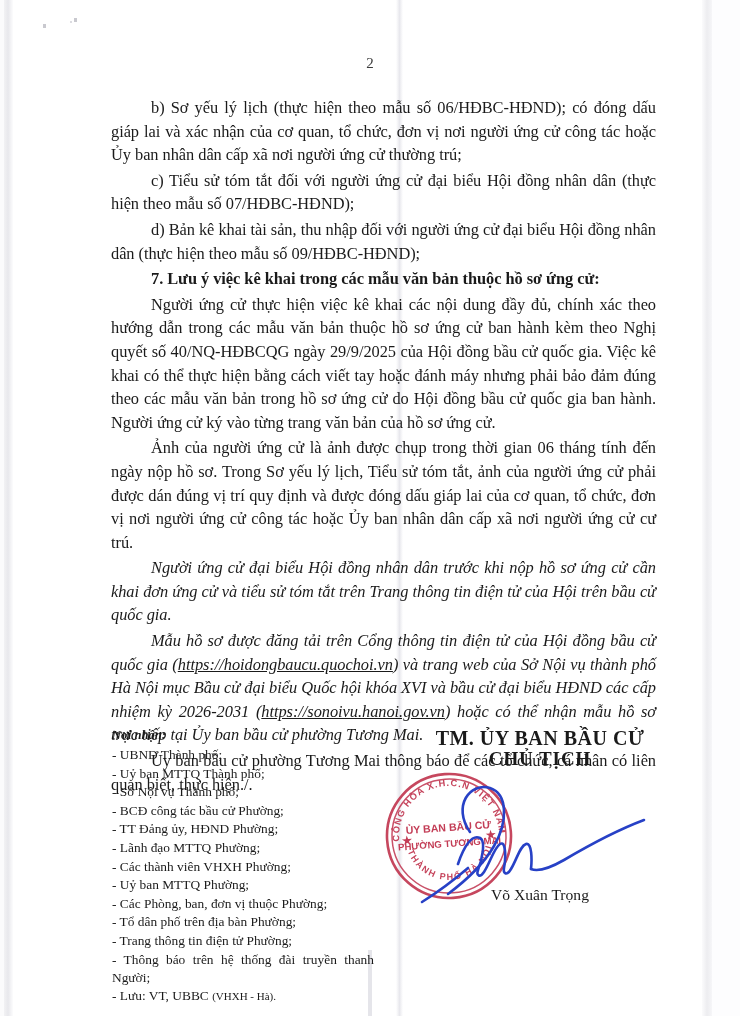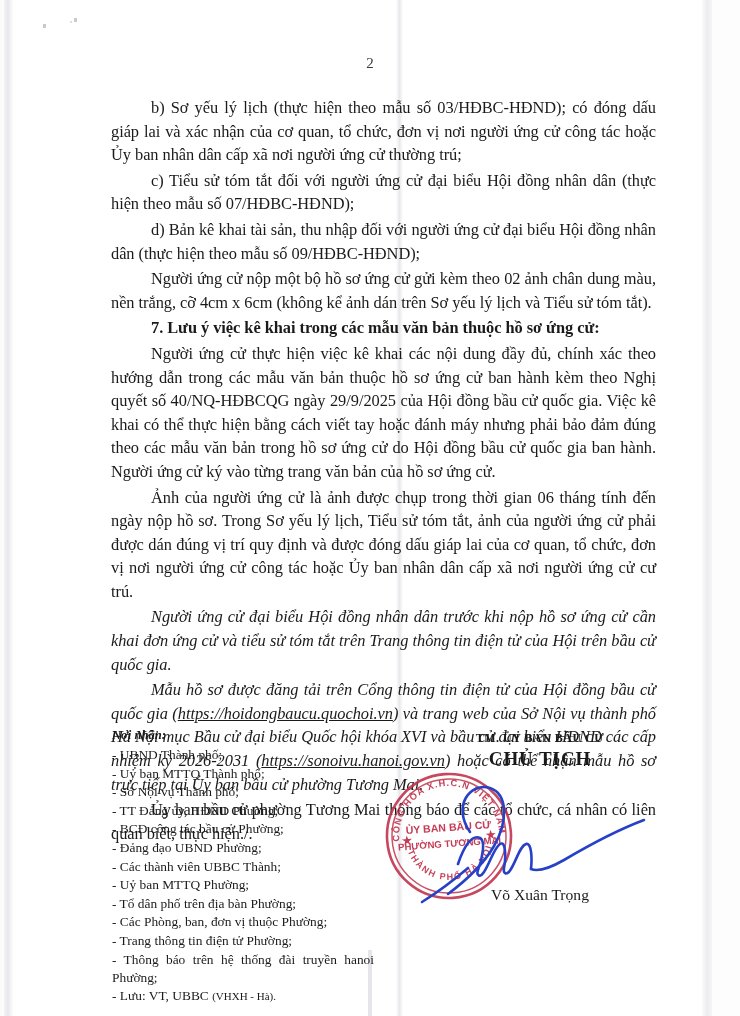--- a/index.html
+++ b/index.html
@@ -132,21 +132,21 @@
   }
 
   
   .signblock {
     position: absolute;
     left: 400px; top: 0;
     width: 280px;
     text-align: center;
   }
   .sign-line1 {
-    font-size: 12px;
+    font-size: 20px;
     font-weight: bold;
     letter-spacing: .5px;
     line-height: 20px;
     font-family: Liberation Serif, serif;
   }
   .sign-line2 {
     font-size: 19px;
     font-weight: bold;
     letter-spacing: .9px;
     line-height: 21px;
@@ -191,51 +191,50 @@
   <div class="scan-seam-low"></div>
 
   <div class="speck" style="left:43px; top:24px; width:3px; height:4px;"></div>
   <div class="speck" style="left:70px; top:21px; width:2px; height:2px; background:#dcdce1;"></div>
   <div class="speck" style="left:74px; top:18px; width:3px; height:4px;"></div>
 
   <div class="page-number">2</div>
 
   <div class="body-col">
 
-    <p>b) Sơ yếu lý lịch (thực hiện theo mẫu số 03/HĐBC-HĐND); có đóng dấu giáp lai và xác nhận của cơ quan, tổ chức, đơn vị nơi người ứng cử công tác hoặc Ủy ban nhân dân cấp xã nơi người ứng cử thường trú;</p>
+    <p>b) Sơ yếu lý lịch (thực hiện theo mẫu số 06/HĐBC-HĐND); có đóng dấu giáp lai và xác nhận của cơ quan, tổ chức, đơn vị nơi người ứng cử công tác hoặc Ủy ban nhân dân cấp xã nơi người ứng cử thường trú;</p>
     <p>c) Tiểu sử tóm tắt đối với người ứng cử đại biểu Hội đồng nhân dân (thực hiện theo mẫu số 07/HĐBC-HĐND);</p>
     <p>d) Bản kê khai tài sản, thu nhập đối với người ứng cử đại biểu Hội đồng nhân dân (thực hiện theo mẫu số 09/HĐBC-HĐND);</p>
-    <p>Người ứng cử nộp một bộ hồ sơ ứng cử gửi kèm theo 02 ảnh chân dung màu, nền trắng, cỡ 4cm x 6cm (không kể ảnh dán trên Sơ yếu lý lịch và Tiểu sử tóm tắt).</p>
     <p class="bold">7. Lưu ý việc kê khai trong các mẫu văn bản thuộc hồ sơ ứng cử:</p>
     <p>Người ứng cử thực hiện việc kê khai các nội dung đầy đủ, chính xác theo hướng dẫn trong các mẫu văn bản thuộc hồ sơ ứng cử ban hành kèm theo Nghị quyết số 40/NQ-HĐBCQG ngày 29/9/2025 của Hội đồng bầu cử quốc gia. Việc kê khai có thể thực hiện bằng cách viết tay hoặc đánh máy nhưng phải bảo đảm đúng theo các mẫu văn bản trong hồ sơ ứng cử do Hội đồng bầu cử quốc gia ban hành. Người ứng cử ký vào từng trang văn bản của hồ sơ ứng cử.</p>
     <p>Ảnh của người ứng cử là ảnh được chụp trong thời gian 06 tháng tính đến ngày nộp hồ sơ. Trong Sơ yếu lý lịch, Tiểu sử tóm tắt, ảnh của người ứng cử phải được dán đúng vị trí quy định và được đóng dấu giáp lai của cơ quan, tổ chức, đơn vị nơi người ứng cử công tác hoặc Ủy ban nhân dân cấp xã nơi người ứng cử cư trú.</p>
     <p class="ital">Người ứng cử đại biểu Hội đồng nhân dân trước khi nộp hồ sơ ứng cử cần khai đơn ứng cử và tiểu sử tóm tắt trên Trang thông tin điện tử của Hội trên bầu cử quốc gia.</p>
 
     <p class="ital"><span>Mẫu hồ sơ được đăng tải trên Cổng thông tin điện tử của Hội đồng bầu cử quốc gia (</span><span class="u">https://hoidongbaucu.quochoi.vn</span><span>) và trang web của Sở Nội vụ thành phố Hà Nội mục Bầu cử đại biểu Quốc hội khóa XVI và bầu cử đại biểu HĐND các cấp nhiệm kỳ 2026-2031 (</span><span class="u">https://sonoivu.hanoi.gov.vn</span><span>) hoặc có thể nhận mẫu hồ sơ trực tiếp tại Ủy ban bầu cử phường Tương Mai.</span></p>
 
     <p>Ủy ban bầu cử phường Tương Mai thông báo để các tổ chức, cá nhân có liên quan biết, thực hiện./.</p>
   </div>
 
   <div class="footer">
 
     <div class="recipients">
       <div class="recipients-title">Nơi nhận:</div>
       <ul>
         <li>- UBND Thành phố;</li>
         <li>- Uỷ ban MTTQ Thành phố;</li>
         <li>- Sở Nội vụ Thành phố;</li>
+        <li>- BCĐ công tác bầu cử Phường;</li>
         <li>- TT Đảng ủy, HĐND Phường;</li>
-        <li>- BCĐ công tác bầu cử Phường;</li>
-        <li>- Đảng đạo UBND Phường;</li>
-        <li>- Các thành viên UBBC Thành;</li>
+        <li>- Lãnh đạo MTTQ Phường;</li>
+        <li>- Các thành viên VHXH Phường;</li>
         <li>- Uỷ ban MTTQ Phường;</li>
+        <li>- Các Phòng, ban, đơn vị thuộc Phường;</li>
         <li>- Tổ dân phố trên địa bàn Phường;</li>
-        <li>- Các Phòng, ban, đơn vị thuộc Phường;</li>
         <li>- Trang thông tin điện tử Phường;</li>
-        <li class="wrap">- Thông báo trên hệ thống đài truyền hanoi Phường;</li>
+        <li class="wrap">- Thông báo trên hệ thống đài truyền thanh Người;</li>
         <li><span>- Lưu: VT, UBBC</span> <span class="small">(VHXH - Hà).</span></li>
       </ul>
     </div>
 
     <div class="signblock">
       <div class="sign-line1">TM. ỦY BAN BẦU CỬ</div>
       <div class="sign-line2">CHỦ TỊCH</div>
     </div>
 
     <div class="sign-name">Võ Xuân Trọng</div>

